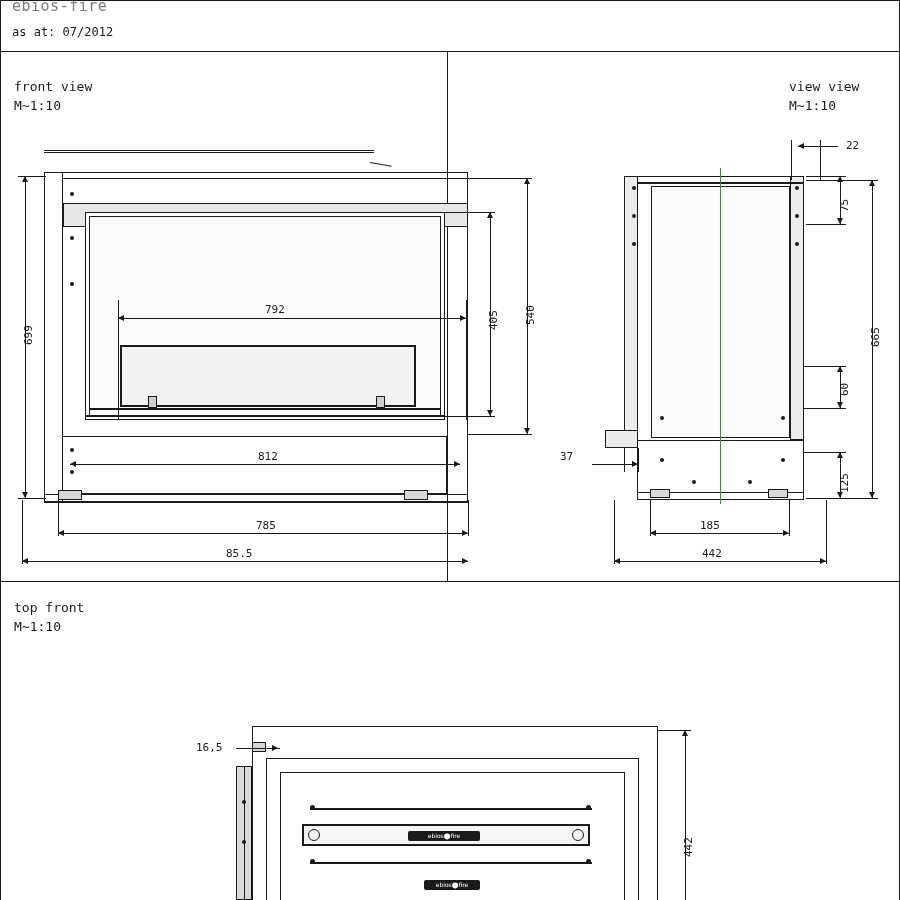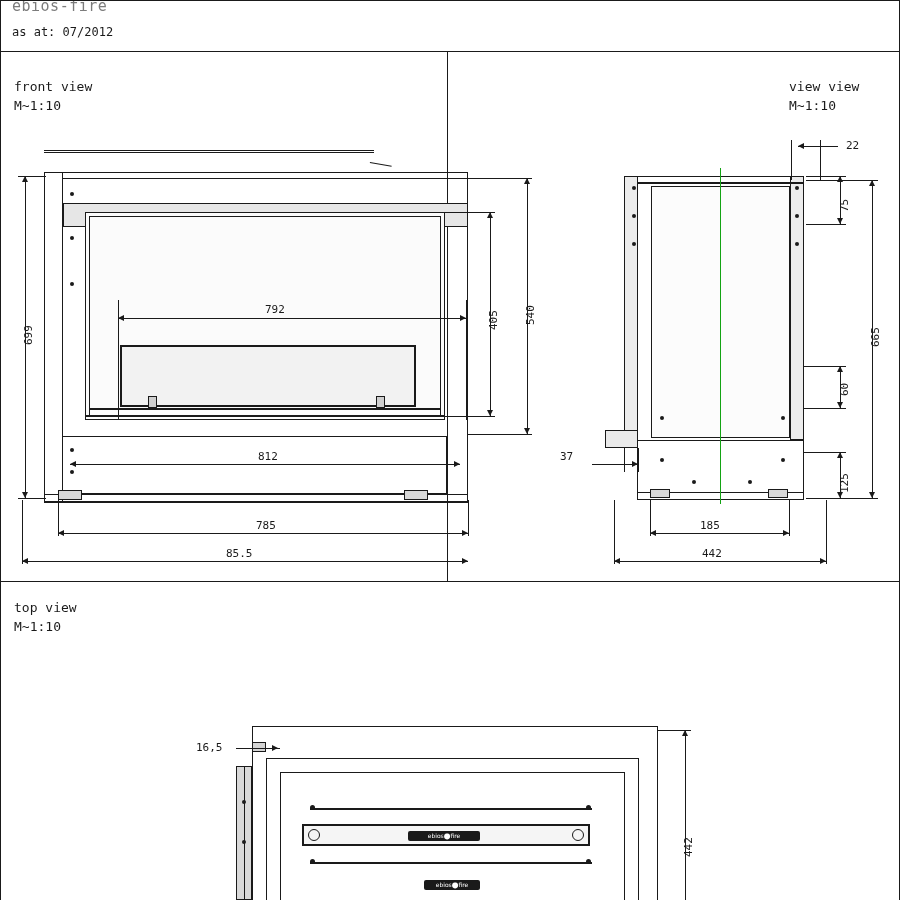--- a/index.html
+++ b/index.html
@@ -271,21 +271,21 @@
   <div class="ln v1" style="left:789px; top:500px; height:36px;"></div>
   <div class="txt" style="left:700px; top:519px;">185</div>
 
   <div class="ln h1" style="left:614px; top:561px; width:212px;"></div>
   <div class="ahl" style="left:614px; top:558px;"></div>
   <div class="ahr" style="left:820px; top:558px;"></div>
   <div class="ln v1" style="left:614px; top:500px; height:64px;"></div>
   <div class="ln v1" style="left:826px; top:500px; height:64px;"></div>
   <div class="txt" style="left:702px; top:547px;">442</div>
 
-  <div class="txt viewlabel" style="left:14px; top:601px;">top view</div>
+  <div class="txt viewlabel" style="left:14px; top:601px;">top front</div>
   <div class="txt viewlabel" style="left:14px; top:620px;">M~1:10</div>
 
   <div class="ln h1" style="left:252px; top:726px; width:406px;"></div>
   <div class="ln v1" style="left:252px; top:726px; height:174px;"></div>
   <div class="ln v1" style="left:657px; top:726px; height:174px;"></div>
 
   <div class="box" style="left:252px; top:742px; width:14px; height:10px; background:#d4d4d4;"></div>
 
   <div class="ln h1" style="left:266px; top:758px; width:372px;"></div>
   <div class="ln v1" style="left:266px; top:758px; height:142px;"></div>

